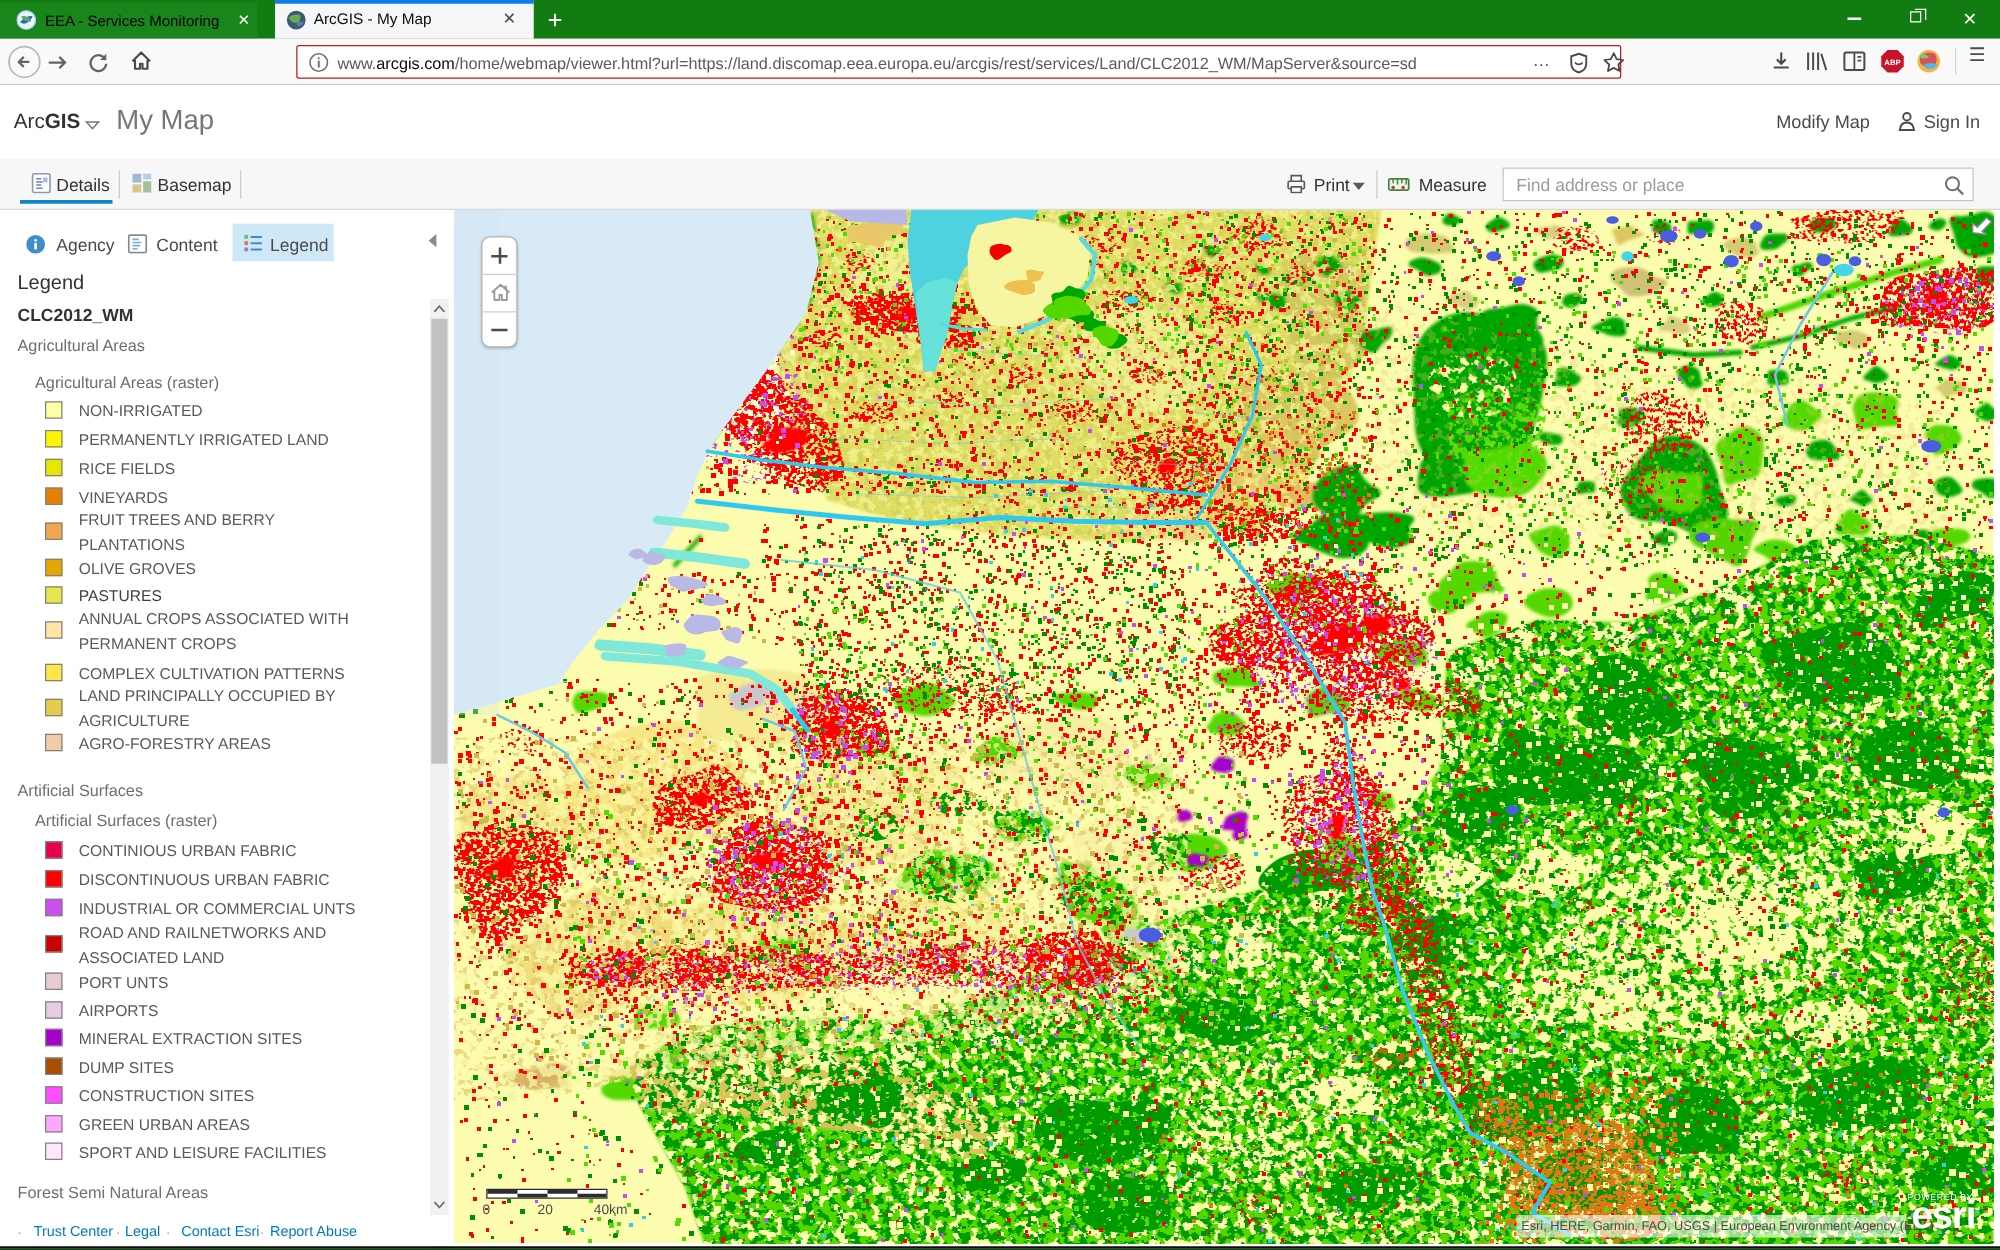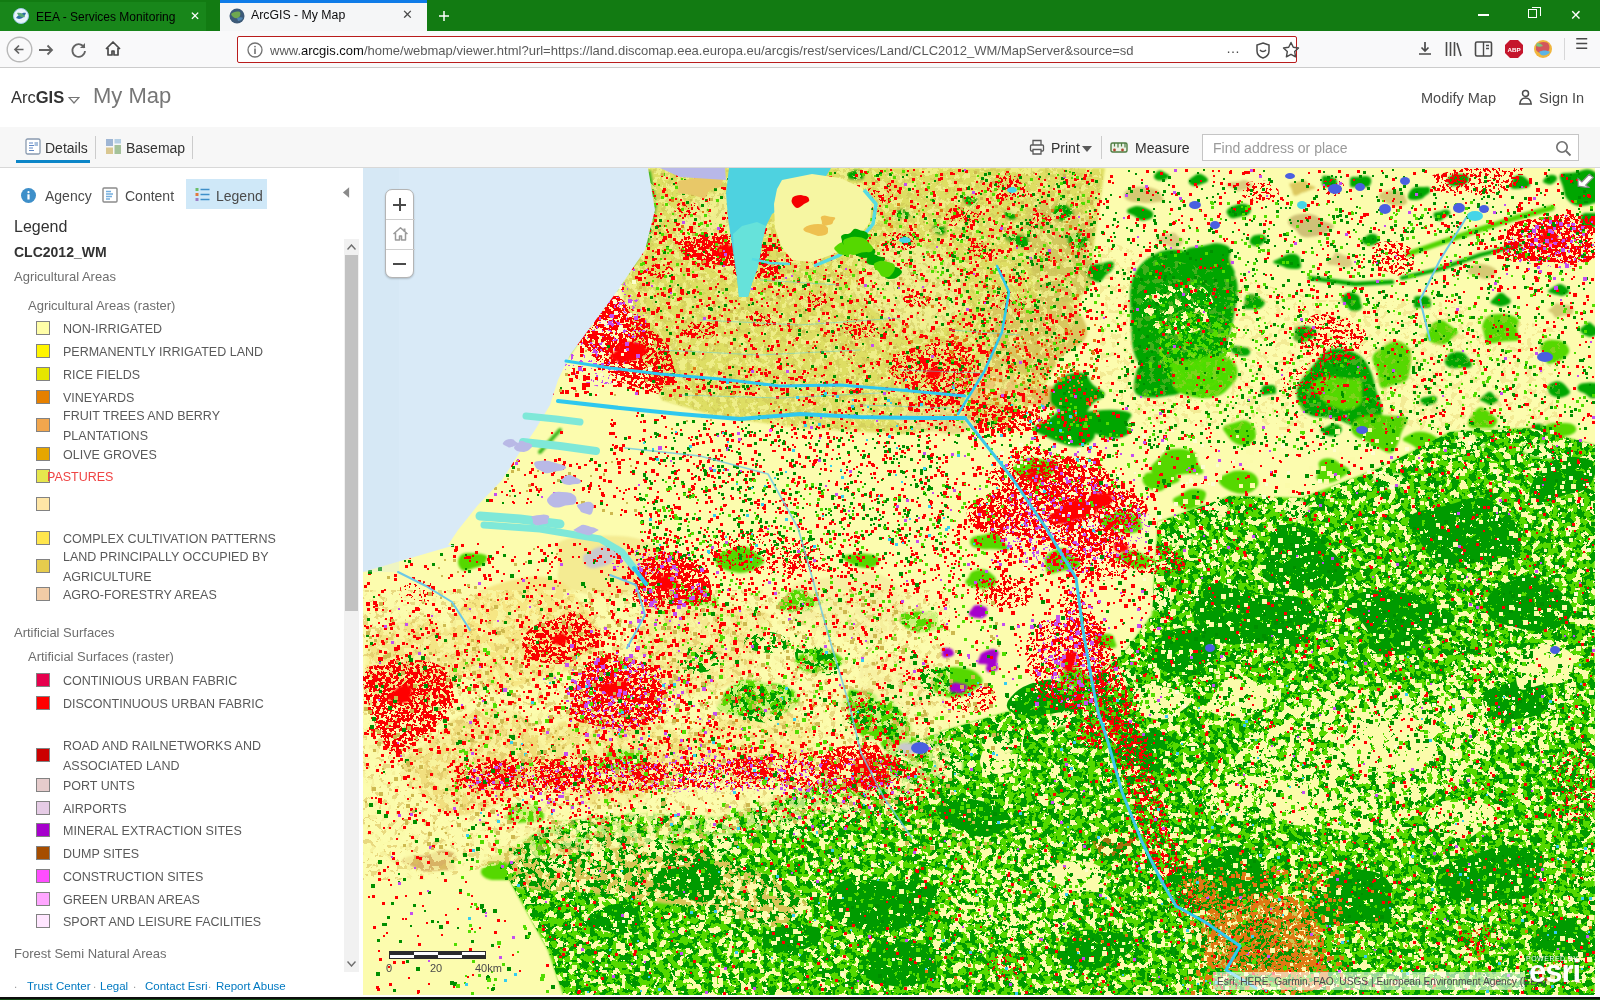--- a/index.html
+++ b/index.html
@@ -201,24 +201,25 @@
       <div style="position:absolute;left:36px;top:406px;width:310px;height:41px">
         <div style="position:absolute;left:0;top:12px;width:14px;height:14px;background:#f2a64d;border:1px solid #828282"></div>
         <div style="position:absolute;left:27px;top:0;line-height:20px;font-size:12.5px;color:#595959">FRUIT TREES AND BERRY<br>PLANTATIONS</div>
       </div>
       <div style="position:absolute;left:36px;top:444px;width:310px;height:22px">
         <div style="position:absolute;left:0;top:3px;width:14px;height:14px;background:#e6a600;border:1px solid #828282"></div>
         <div style="position:absolute;left:27px;top:0;line-height:22px;font-size:12.5px;color:#595959">OLIVE GROVES</div>
       </div>
       <div style="position:absolute;left:36px;top:466px;width:310px;height:22px">
         <div style="position:absolute;left:0;top:3px;width:14px;height:14px;background:#e6e64d;border:1px solid #828282"></div>
-        <div style="position:absolute;left:11px;top:0;line-height:22px;font-size:12.5px;color:#ef4444">PASTURES</div>
+        <div style="position:absolute;left:27px;top:0;line-height:22px;font-size:12.5px;color:#404040">PASTURES</div>
       </div>
       <div style="position:absolute;left:36px;top:485px;width:310px;height:41px">
         <div style="position:absolute;left:0;top:12px;width:14px;height:14px;background:#ffe6a6;border:1px solid #828282"></div>
+        <div style="position:absolute;left:27px;top:0;line-height:20px;font-size:12.5px;color:#595959">ANNUAL CROPS ASSOCIATED WITH<br>PERMANENT CROPS</div>
       </div>
       <div style="position:absolute;left:36px;top:528px;width:310px;height:22px">
         <div style="position:absolute;left:0;top:3px;width:14px;height:14px;background:#ffe64d;border:1px solid #828282"></div>
         <div style="position:absolute;left:27px;top:0;line-height:22px;font-size:12.5px;color:#595959">COMPLEX CULTIVATION PATTERNS</div>
       </div>
       <div style="position:absolute;left:36px;top:547px;width:310px;height:41px">
         <div style="position:absolute;left:0;top:12px;width:14px;height:14px;background:#e6cc4d;border:1px solid #828282"></div>
         <div style="position:absolute;left:27px;top:0;line-height:20px;font-size:12.5px;color:#595959">LAND PRINCIPALLY OCCUPIED BY<br>AGRICULTURE</div>
       </div>
       <div style="position:absolute;left:36px;top:584px;width:310px;height:22px">
@@ -227,20 +228,24 @@
       </div>
       <div style="position:absolute;left:14px;top:625px;font-size:13px;color:#6e6e6e">Artificial Surfaces</div>
       <div style="position:absolute;left:28px;top:649px;font-size:13px;color:#6e6e6e">Artificial Surfaces (raster)</div>
       <div style="position:absolute;left:36px;top:670px;width:310px;height:22px">
         <div style="position:absolute;left:0;top:3px;width:14px;height:14px;background:#e6004d;border:1px solid #828282"></div>
         <div style="position:absolute;left:27px;top:0;line-height:22px;font-size:12.5px;color:#595959">CONTINIOUS URBAN FABRIC</div>
       </div>
       <div style="position:absolute;left:36px;top:693px;width:310px;height:22px">
         <div style="position:absolute;left:0;top:3px;width:14px;height:14px;background:#ff0000;border:1px solid #828282"></div>
         <div style="position:absolute;left:27px;top:0;line-height:22px;font-size:12.5px;color:#595959">DISCONTINUOUS URBAN FABRIC</div>
+      </div>
+      <div style="position:absolute;left:36px;top:716px;width:310px;height:22px">
+        <div style="position:absolute;left:0;top:3px;width:14px;height:14px;background:#cc4df2;border:1px solid #828282"></div>
+        <div style="position:absolute;left:27px;top:0;line-height:22px;font-size:12.5px;color:#595959">INDUSTRIAL OR COMMERCIAL UNTS</div>
       </div>
       <div style="position:absolute;left:36px;top:736px;width:310px;height:41px">
         <div style="position:absolute;left:0;top:12px;width:14px;height:14px;background:#cc0000;border:1px solid #828282"></div>
         <div style="position:absolute;left:27px;top:0;line-height:20px;font-size:12.5px;color:#595959">ROAD AND RAILNETWORKS AND<br>ASSOCIATED LAND</div>
       </div>
       <div style="position:absolute;left:36px;top:775px;width:310px;height:22px">
         <div style="position:absolute;left:0;top:3px;width:14px;height:14px;background:#e6cccc;border:1px solid #828282"></div>
         <div style="position:absolute;left:27px;top:0;line-height:22px;font-size:12.5px;color:#595959">PORT UNTS</div>
       </div>
       <div style="position:absolute;left:36px;top:798px;width:310px;height:22px">

